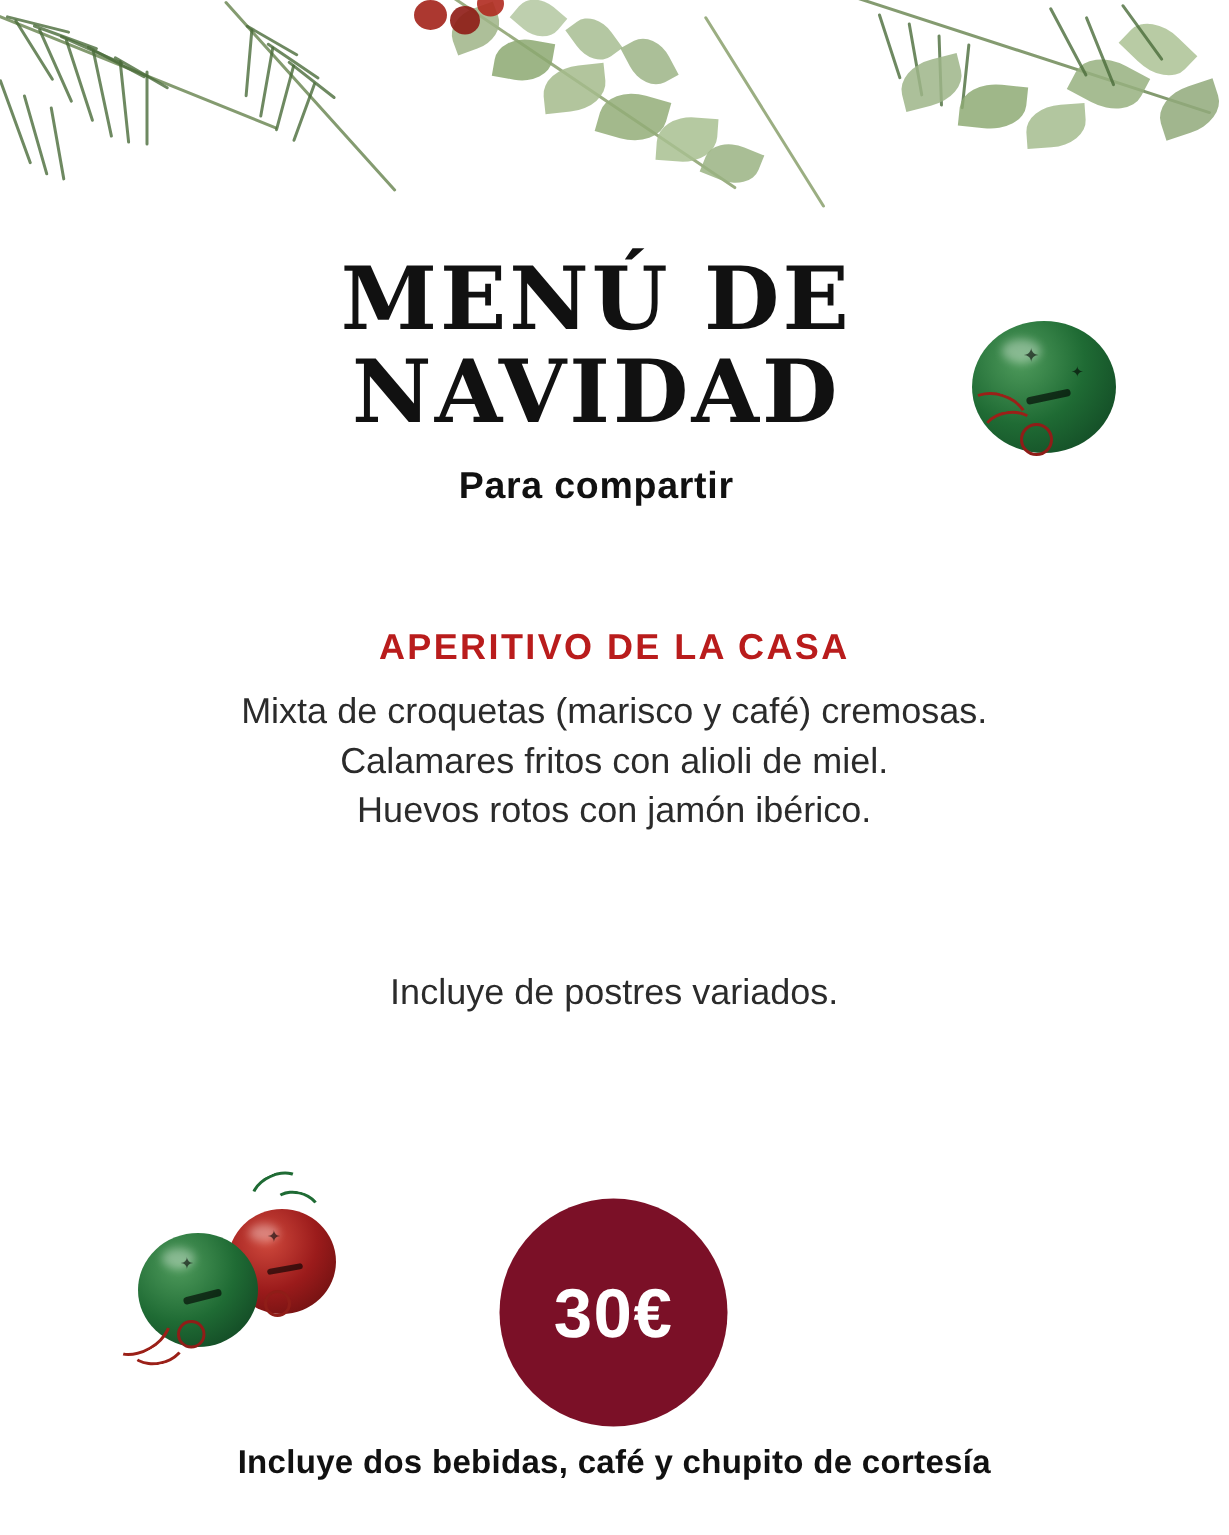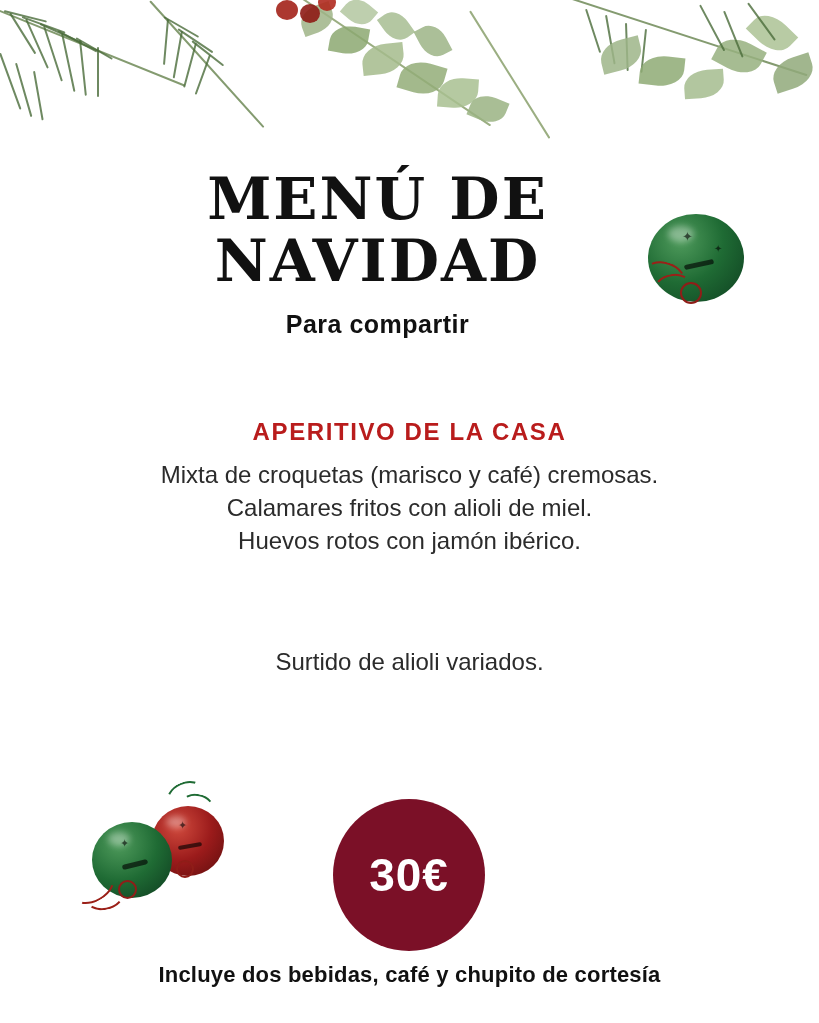--- a/index.html
+++ b/index.html
@@ -61,20 +61,21 @@
     opacity: 0.9;
   }
 
   
   .title-wrap {
     position: absolute;
     top: 168px;
     left: 0;
     width: 755px;
     text-align: center;
+    padding-left: 20px;
   }
   .menu-title {
     font-family: "DejaVu Serif", serif;
     font-size: 58px;
     line-height: 1.07;
     letter-spacing: 2px;
     color: #111111;
     font-weight: 700;
     margin: 0;
   }
@@ -276,21 +277,21 @@
     <div class="section-title">APERITIVO DE LA CASA</div>
     <div class="section-items">
       <div>Mixta de croquetas (marisco y café) cremosas.</div>
       <div>Calamares fritos con alioli de miel.</div>
       <div>Huevos rotos con jamón ibérico.</div>
     </div>
   </div>
 
   <div class="section" id="section-postre">
     <div class="section-items">
-      <div>Surtido de alioli variados.</div>
+      <div>Incluye de postres variados.</div>
     </div>
   </div>
 
   <div>
 
     <div class="bell" style="left:152px; top:806px; width:72px; height:70px;">
       <div class="body" style="background: radial-gradient(circle at 36% 30%, #d04a3d 0%, #9b1b1b 50%, #5d0d0d 100%);"></div>
       <div class="shine" style="left:14px; top:10px; width:20px; height:12px;"></div>
       <div class="slot" style="left:26px; top:38px; width:24px; height:4px; transform:rotate(-10deg);"></div>
       <div class="star" style="left:26px; top:14px; font-size:11px;">✦</div>

